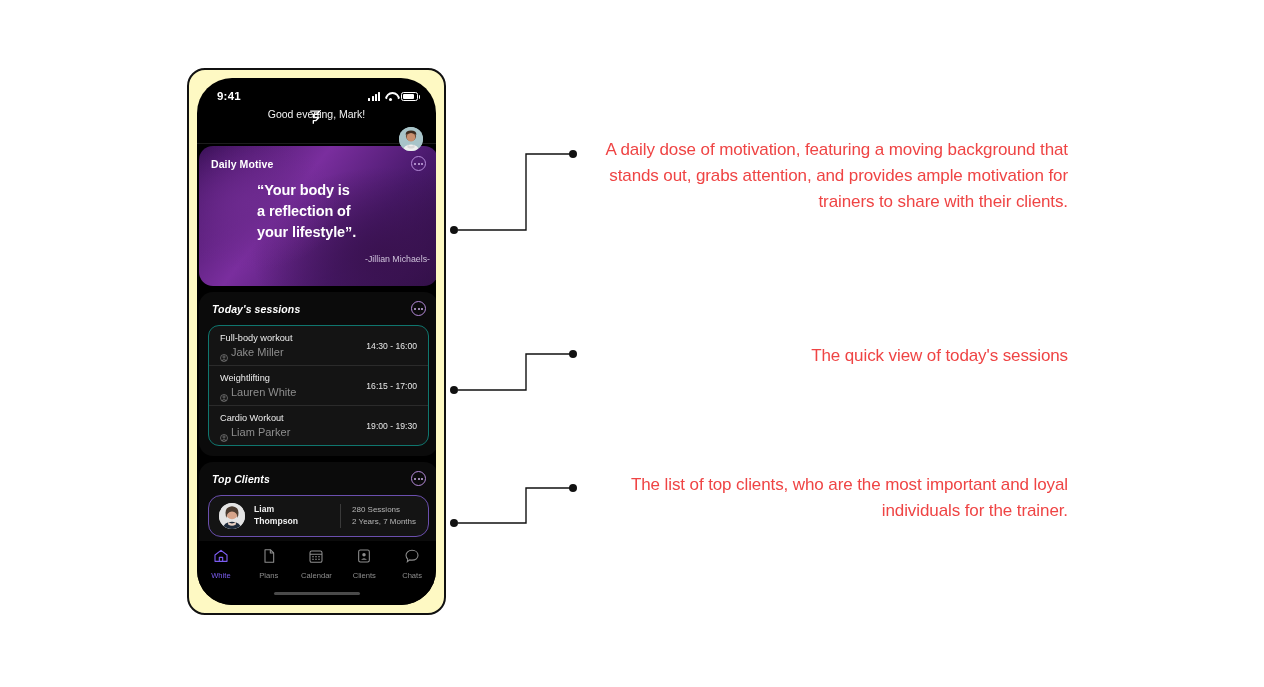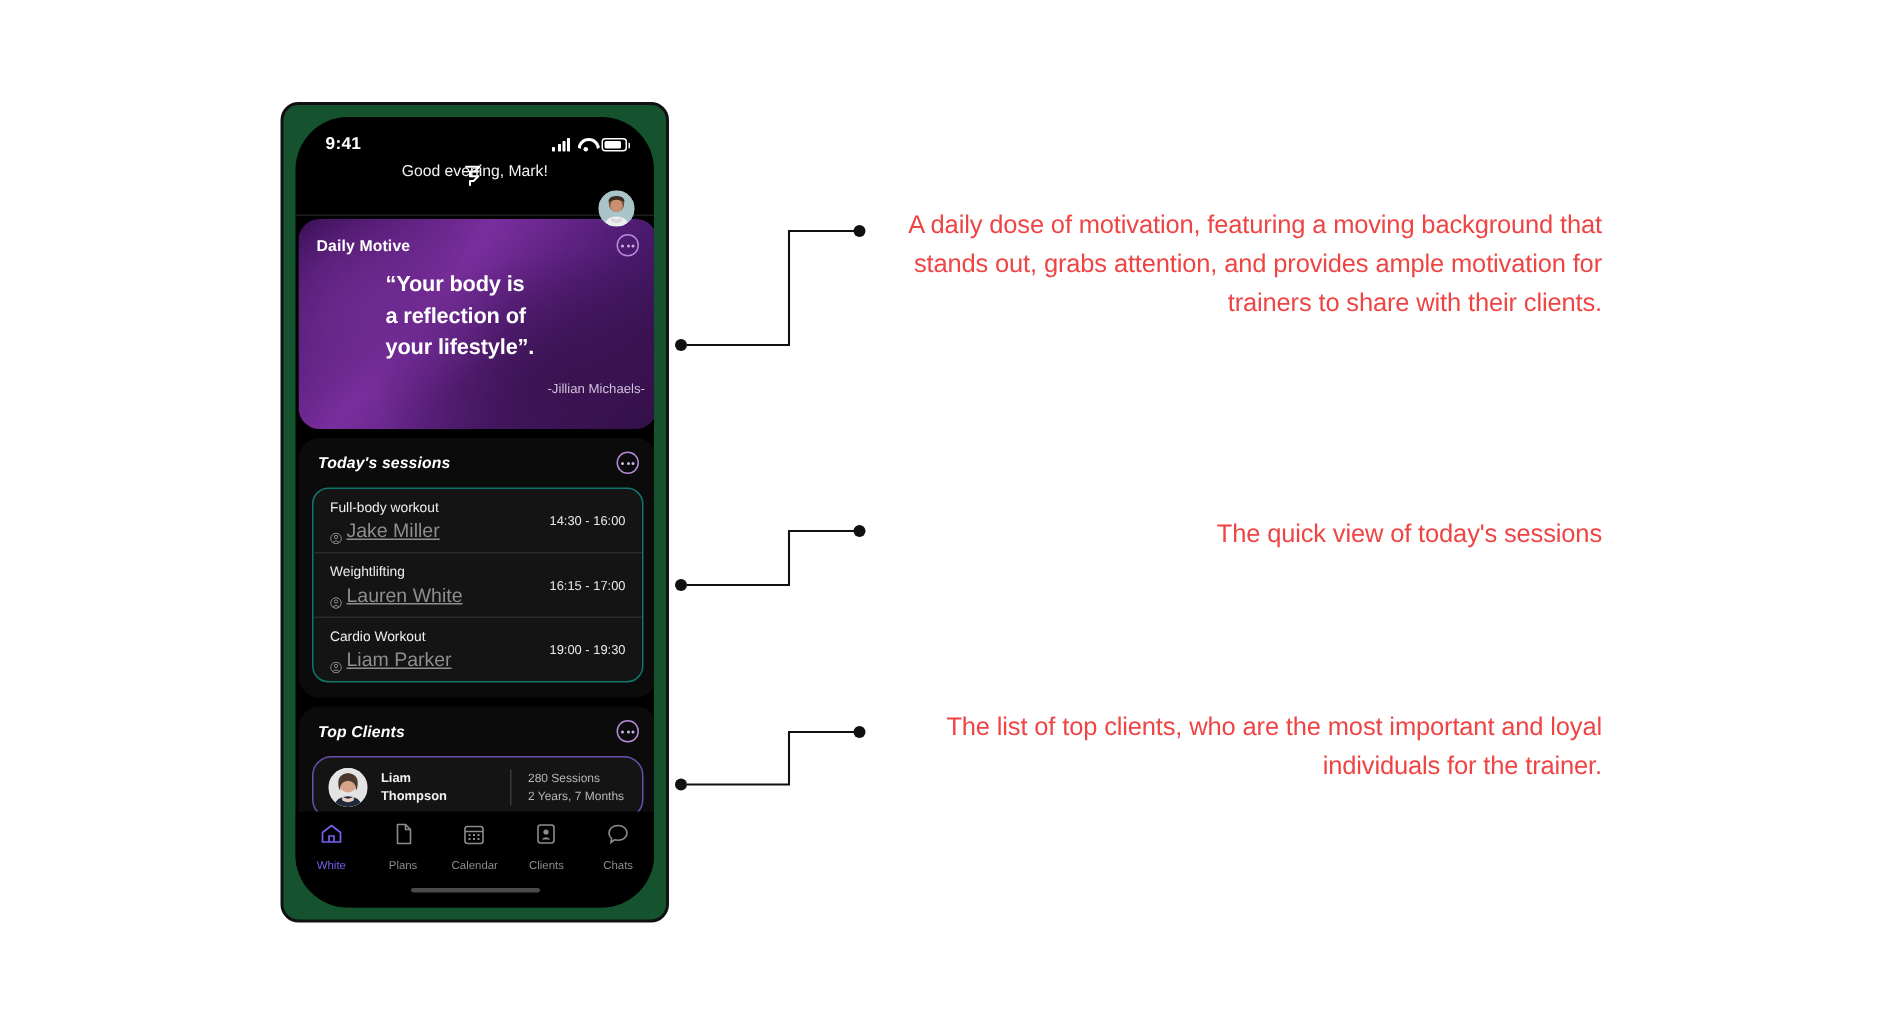--- a/index.html
+++ b/index.html
@@ -8,22 +8,22 @@
     background: #ffffff;
     font-family: "Liberation Sans", sans-serif;
     overflow: hidden;
   }
   .stage { position: relative; width: 1264px; height: 687px; }
 
   
   .phone-frame {
     position: absolute; left: 187px; top: 68px;
     width: 259px; height: 547px;
-    border-radius: 12px;
-    background: #14532d;
+    border-radius: 18px;
+    background: #fef9c3;
     border: 2px solid #111;
     padding: 8px;
   }
   .phone-screen {
     position: relative;
     width: 100%; height: 100%;
     border-radius: 35px;
     background: #000000;
     overflow: hidden;
   }
@@ -143,21 +143,21 @@
   }
   .sess-row {
     display: flex; align-items: center; justify-content: space-between;
     padding: 7px 11px;
     border-bottom: 1px solid #2b2b2b;
   }
   .sess-row:last-child { border-bottom: none; }
   .sess-name { color: #ededed; font-size: 9.2px; }
   .sess-client { display:flex; align-items:center; gap:3px; margin-top:3px; }
   .person-icon { width: 8px; height: 8px; flex:none; }
-  .sess-client-name { color: #8e8e8e; font-size: 13px; text-decoration: underline; }
+  .sess-client-name { color: #8e8e8e; font-size: 11px; }
   .sess-time { color: #e8e8e8; font-size: 8.6px; white-space: nowrap; }
 
   
   .clients-card {
     margin: 6px 2px 0 2px;
     width: 239px;
     background: #0b0b0b;
     border-radius: 14px;
     padding: 9px 9px 10px 9px;
   }

